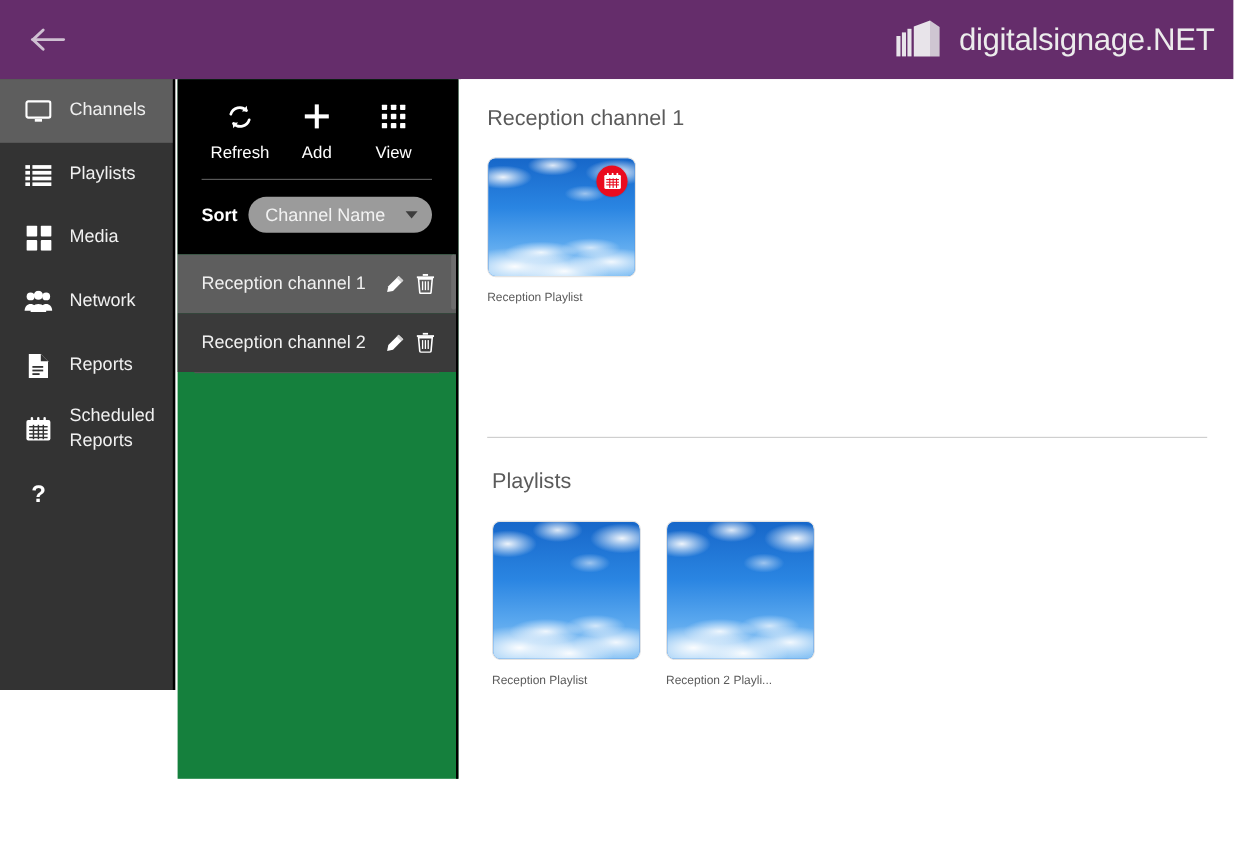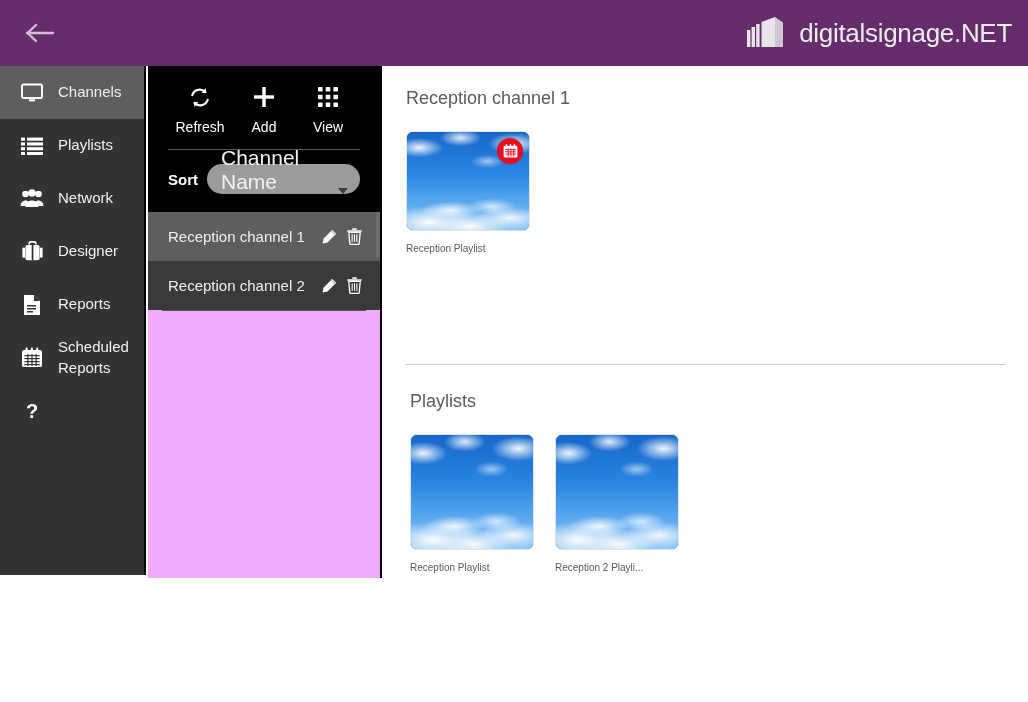--- a/index.html
+++ b/index.html
@@ -49,40 +49,40 @@
   .nav-item.active { background: #5e5e5e; }
   .nav-ico {
     width: 24px; min-width:24px; height: 24px;
     display:flex; align-items:center; justify-content:center;
     color:#fff;
   }
   .nav-label { white-space: pre-line; }
 
   
   .panel {
-    position: absolute; top:66px; left:148px; width:234px; height:512px;
-    background: #f0abfc;
+    position: absolute; top:66px; left:148px; width:234px; height:583px;
+    background: #15803d;
     border-right: 2px solid #000;
   }
   .panel-toolbar {
     background: #000; padding: 16px 18px 14px 18px;
   }
   .tool-row { display:flex; align-items:flex-start; justify-content: space-around; padding: 4px 2px 0 2px;}
   .tool-btn {
     display:flex; flex-direction:column; align-items:center; gap:11px;
     color:#fff; font-size:14px; cursor:pointer; min-width: 56px;
   }
   .tool-ico { height:22px; display:flex; align-items:center; justify-content:center; color:#fff;}
   .tool-sep { height:1px; background:#585858; margin: 14px 2px 0 2px; }
   .sort-row { display:flex; align-items:center; gap:9px; padding: 14px 2px 4px 2px; }
   .sort-label { color:#fff; font-size:15px; font-weight:bold; }
   .sort-select {
     flex:1; background:#9b9b9b; border-radius: 16px; height:30px;
-    display:flex; align-items:flex-end; justify-content:space-between;
-    padding: 0 12px 0 14px; color:#f2f2f2; font-size:21px; cursor:pointer;
+    display:flex; align-items:center; justify-content:space-between;
+    padding: 0 12px 0 14px; color:#f2f2f2; font-size:15px; cursor:pointer;
   }
   .caret { width:0;height:0;border-left:5px solid transparent;border-right:5px solid transparent;border-top:6px solid #3c3c3c; }
 
   .chan-list { position:relative; }
   .chan-item {
     display:flex; align-items:center; justify-content:space-between;
     height: 49px; padding: 0 18px 0 20px;
     color:#f0f0f0; font-size:15px; cursor:pointer;
     background:#3a3a3a;
   }
@@ -186,47 +186,46 @@
             <rect x="6" y="5.4" width="16" height="3.1" fill="#fff"></rect>
           <rect x="0" y="10.2" width="4" height="3.1" fill="#fff"></rect>
             <rect x="6" y="10.2" width="16" height="3.1" fill="#fff"></rect>
           <rect x="0" y="15" width="4" height="3.1" fill="#fff"></rect>
             <rect x="6" y="15" width="16" height="3.1" fill="#fff"></rect>
         </svg>
       </span>
       <span class="nav-label">Playlists</span>
     </div>
 
+    <div class="nav-item">
+      <span class="nav-ico">
+        <svg width="21" height="21" viewBox="0 0 21 21">
+          <rect x="0" y="0" width="9" height="9" fill="#fff" rx="0.8"></rect>
+            <rect x="12" y="0" width="9" height="9" fill="#fff" rx="0.8"></rect>
+          <rect x="0" y="12" width="9" height="9" fill="#fff" rx="0.8"></rect>
+            <rect x="12" y="12" width="9" height="9" fill="#fff" rx="0.8"></rect>
+        </svg>
+      </span>
+      <span class="nav-label">Media</span>
+    </div>
 
     <div class="nav-item">
       <span class="nav-ico">
         <svg width="24" height="19" viewBox="0 0 24 19">
           <circle cx="5.5" cy="5" r="3.3" fill="#fff"></circle>
             <circle cx="18.5" cy="5" r="3.3" fill="#fff"></circle>
           <circle cx="12" cy="4" r="3.8" fill="#fff"></circle>
           <path d="M0.5 17c0-3.4 2.4-5.6 5-5.6s5 2.2 5 5.6z" fill="#fff"></path>
           <path d="M13.5 17c0-3.4 2.4-5.6 5-5.6s5 2.2 5 5.6z" fill="#fff"></path>
           <path d="M5.5 18c0-4 2.9-6.6 6.5-6.6s6.5 2.6 6.5 6.6z" fill="#fff"></path>
         </svg>
       </span>
       <span class="nav-label">Network</span>
     </div>
 
-    <div class="nav-item">
-      <span class="nav-ico">
-        <svg width="21" height="21" viewBox="0 0 21 21">
-          <path d="M7.2 3.4V2.2a1.3 1.3 0 011.3-1.3h4a1.3 1.3 0 011.3 1.3v1.2" fill="none" stroke="#fff" stroke-width="1.7"></path>
-          <rect x="3.4" y="4" width="14.2" height="15.2" rx="2" fill="#fff"></rect>
-          <rect x="0.4" y="6.4" width="2.6" height="10.4" rx="1.1" fill="#fff"></rect>
-          <rect x="18" y="6.4" width="2.6" height="10.4" rx="1.1" fill="#fff"></rect>
-          <rect x="9.7" y="4" width="1.7" height="15.2" fill="#333"></rect>
-        </svg>
-      </span>
-      <span class="nav-label">Designer</span>
-    </div>
 
     <div class="nav-item">
       <span class="nav-ico">
         <svg width="18" height="22" viewBox="0 0 18 22">
           <path d="M1 1h10l6 6v14H1z" fill="#fff"></path>
           <path d="M11 1v6h6" fill="#333"></path>
           <rect x="4" y="11" width="9" height="1.5" fill="#333"></rect>
           <rect x="4" y="14" width="9" height="1.5" fill="#333"></rect>
           <rect x="4" y="17" width="6" height="1.5" fill="#333"></rect>
         </svg>

